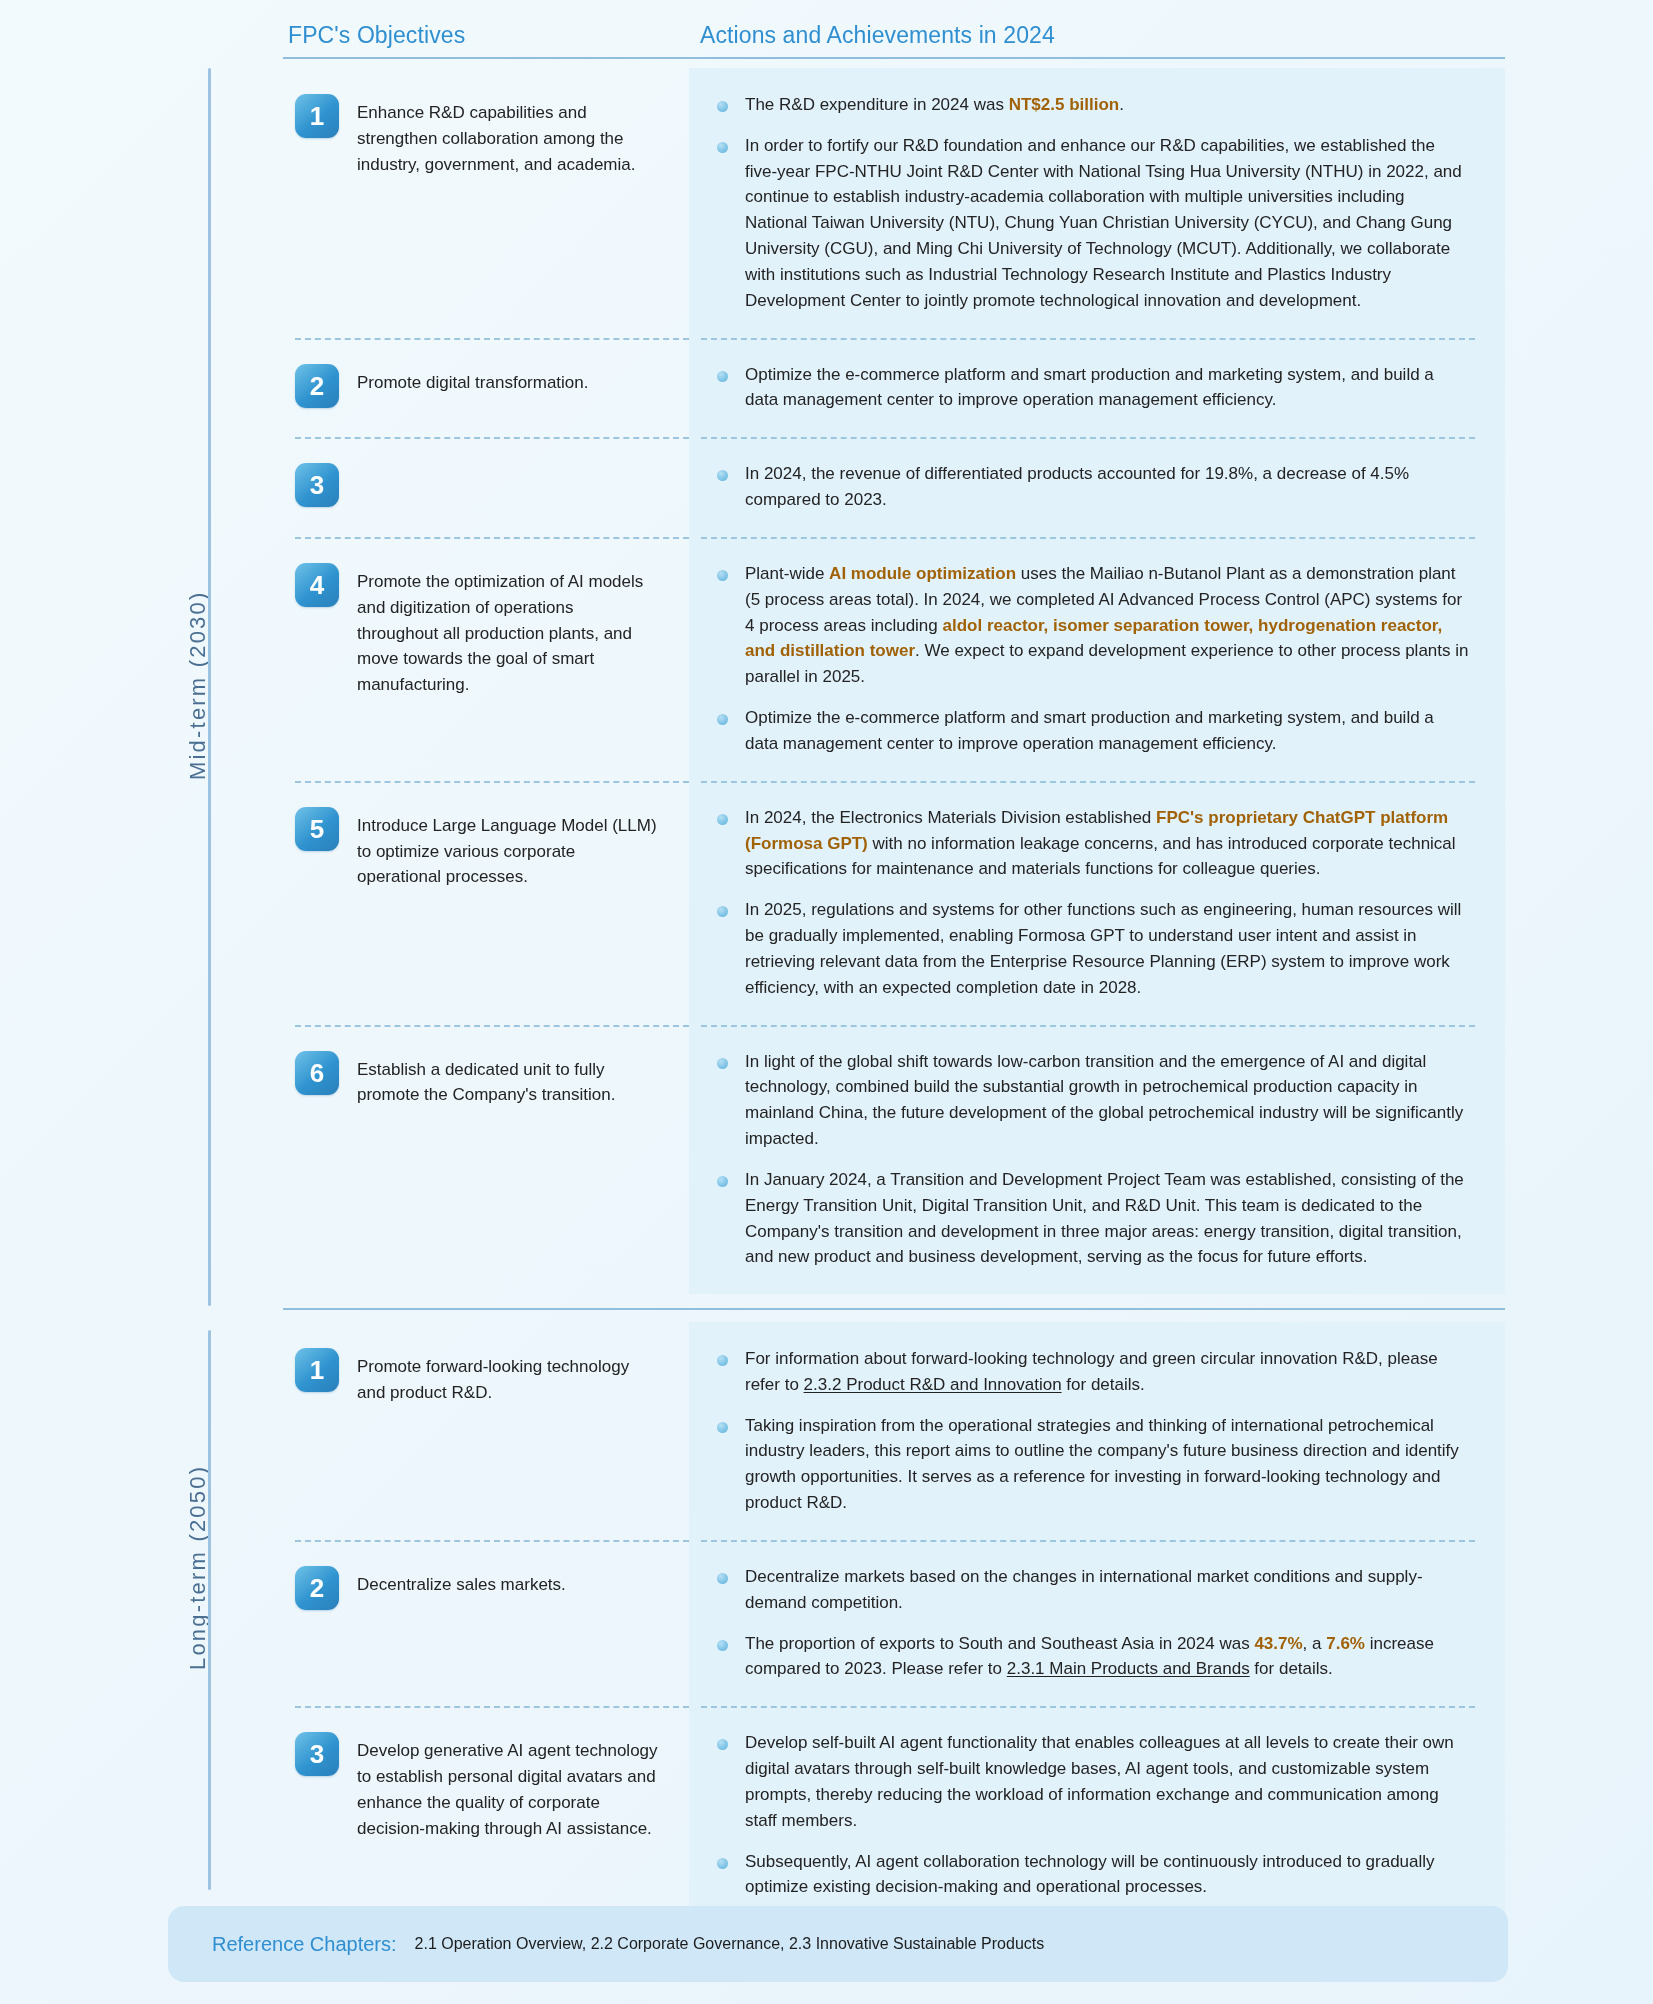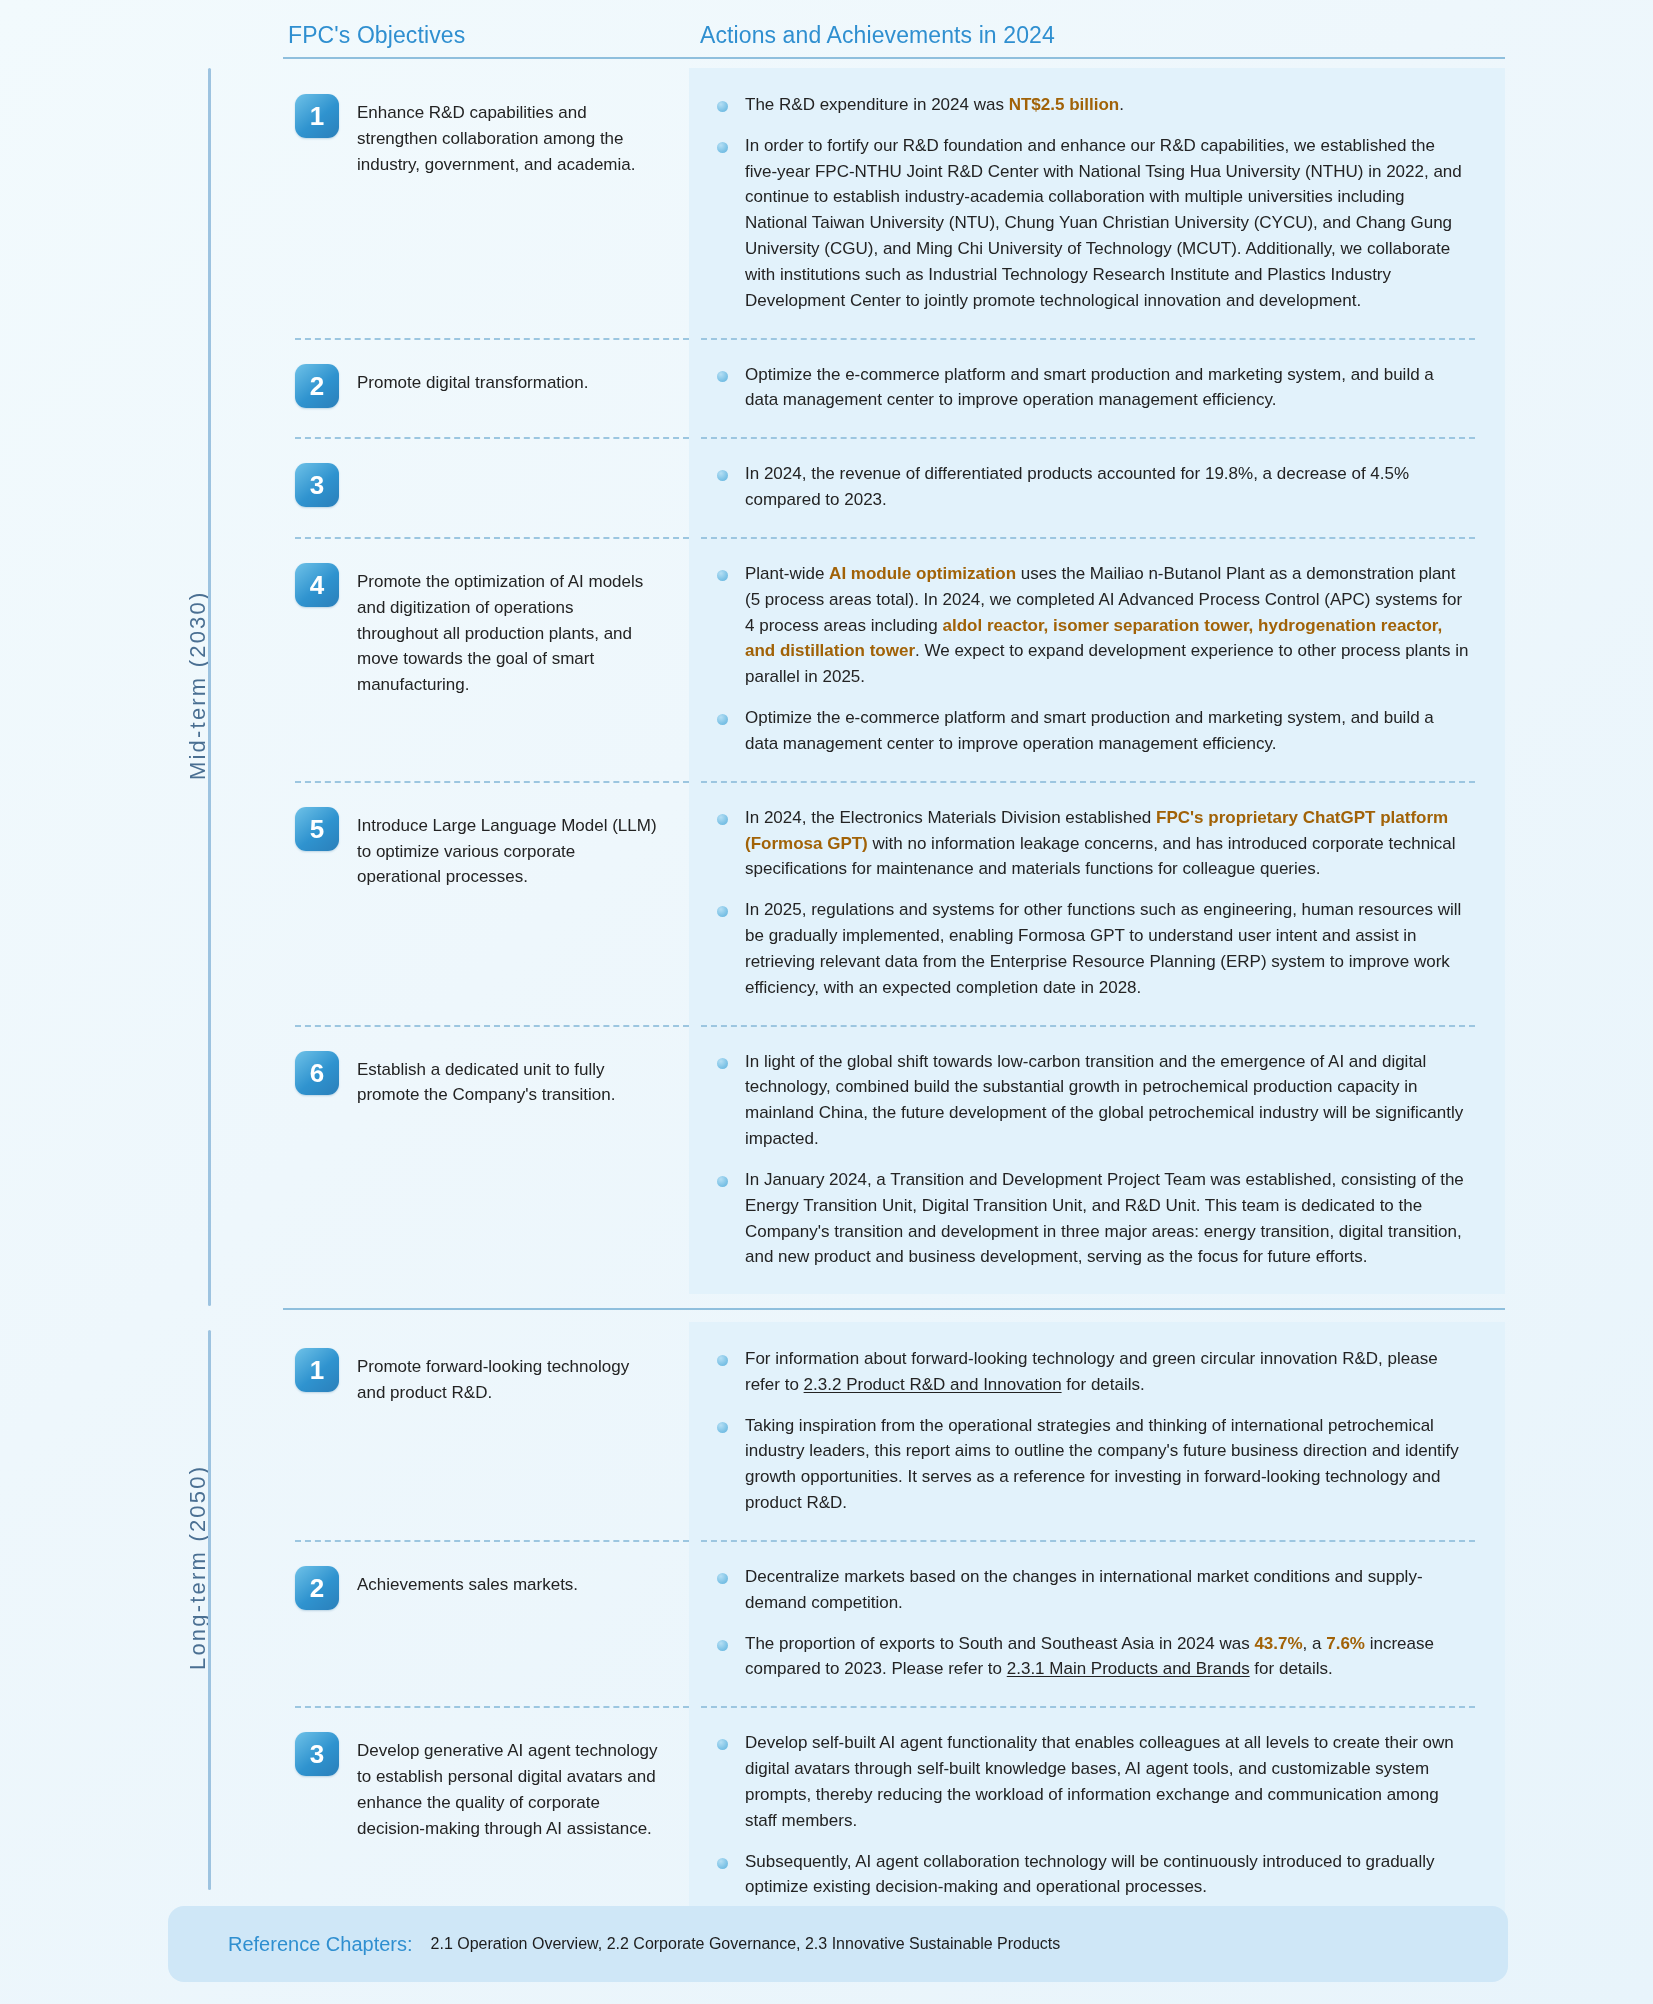--- a/index.html
+++ b/index.html
@@ -156,21 +156,21 @@
 
   
   .ref-bar {
     position: absolute;
     left: 168px; top: 1906px;
     width: 1340px; height: 76px;
     background: #cfe7f7;
     border-radius: 16px;
     display: flex;
     align-items: center;
-    padding: 0 60px;
+    padding: 0 44px;
     gap: 18px;
   }
   .ref-label {
     color: #2f8fd0;
     font-size: 20px;
     white-space: nowrap;
   }
   .ref-value {
     color: #1d1d1d;
     font-size: 16px;
@@ -275,21 +275,21 @@
         <div class="act-cell">
           <ul class="bullets">
             <li><span>For information about forward-looking technology and green circular innovation R&amp;D, please refer to </span><a class="lnk">2.3.2 Product R&amp;D and Innovation</a><span> for details.</span></li>
             <li><span>Taking inspiration from the operational strategies and thinking of international petrochemical industry leaders, this report aims to outline the company's future business direction and identify growth opportunities. It serves as a reference for investing in forward-looking technology and product R&amp;D.</span></li>
           </ul>
         </div>
       </div>
       <div class="row">
         <div class="obj-cell">
           <div class="badge">2</div>
-          <div class="obj-text">Achievements sales markets.</div>
+          <div class="obj-text">Decentralize sales markets.</div>
         </div>
         <div class="act-cell">
           <ul class="bullets">
             <li><span>Decentralize markets based on the changes in international market conditions and supply-demand competition.</span></li>
             <li><span>The proportion of exports to South and Southeast Asia in 2024 was </span><strong class="hl">43.7%</strong><span>, a </span><strong class="hl">7.6%</strong><span> increase compared to 2023. Please refer to </span><a class="lnk">2.3.1 Main Products and Brands</a><span> for details.</span></li>
           </ul>
         </div>
       </div>
       <div class="row">
         <div class="obj-cell">

